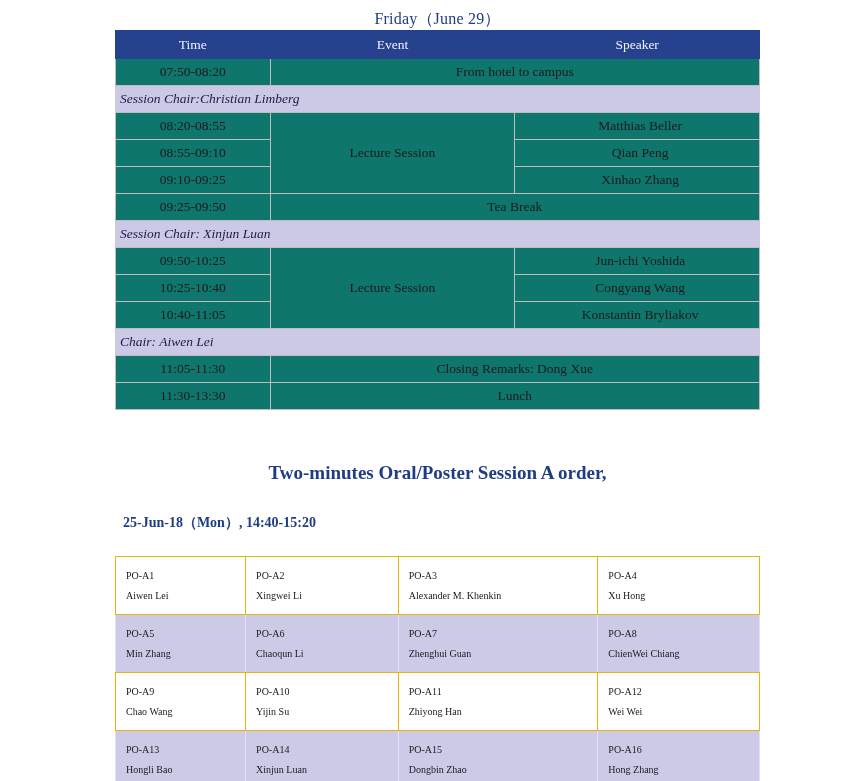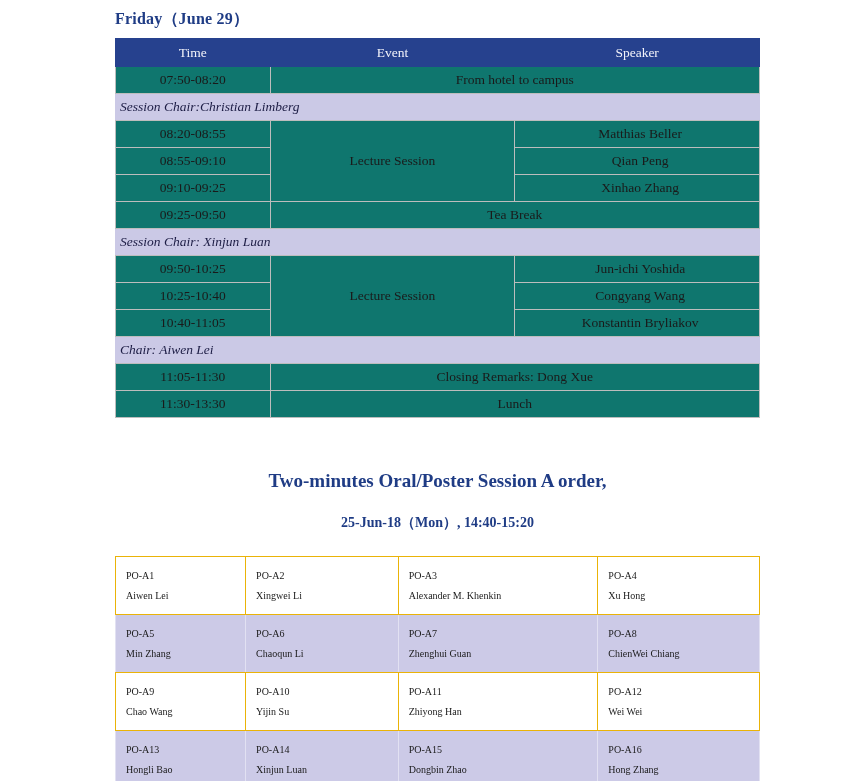--- a/index.html
+++ b/index.html
@@ -16,34 +16,34 @@
     position: relative;
     width: 850px;
     height: 781px;
   }
   .content {
     width: 645px;
     margin-left: 115px;
   }
   .main-title {
     font-size: 16px;
-    font-weight: bold;
+    font-weight: normal;
     color: var(--title-color, #1f3c85);
-    text-align: left;
+    text-align: center;
     margin: 0;
     padding-top: 9px;
     letter-spacing: 0.2px;
   }
   table {
     border-collapse: collapse;
     table-layout: fixed;
     width: 645px;
   }
   
-  .schedule-table { margin-top: 8px; }
+  .schedule-table { margin-top: 0; }
   .schedule-table col.c-time    { width: 24%; }
   .schedule-table col.c-event   { width: 38%; }
   .schedule-table col.c-speaker { width: 38%; }
   .schedule-table th {
     background: var(--header-bg, #26418e);
     color: #f2f3fa;
     font-weight: normal;
     font-size: 13.5px;
     height: 25px;
     border: 1px solid var(--header-bg, #26418e);
@@ -76,22 +76,21 @@
     font-weight: bold;
     color: var(--title-color, #1f3c85);
     text-align: center;
     margin: 0;
     padding-top: 52px;
   }
   .section-subtitle {
     font-size: 14px;
     font-weight: bold;
     color: var(--title-color, #1f3c85);
-    text-align: center;
-    margin: 0;
+    margin: 8px;
     padding-top: 22px;
   }
   .poster-table { margin-top: 24px; }
   .poster-table col.p1 { width: 20.2%; }
   .poster-table col.p2 { width: 23.7%; }
   .poster-table col.p3 { width: 31.0%; }
   .poster-table col.p4 { width: 25.1%; }
   .poster-table td {
     border: 1px solid #eab308;
     font-size: 10px;

